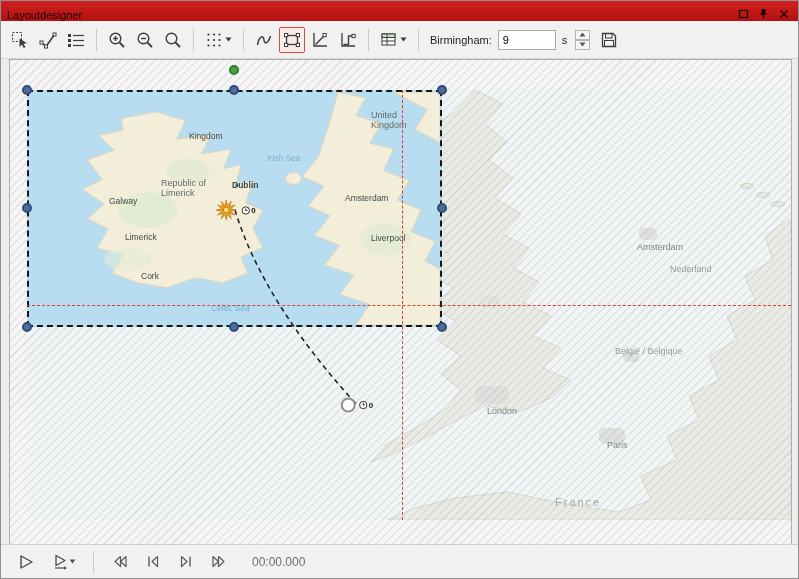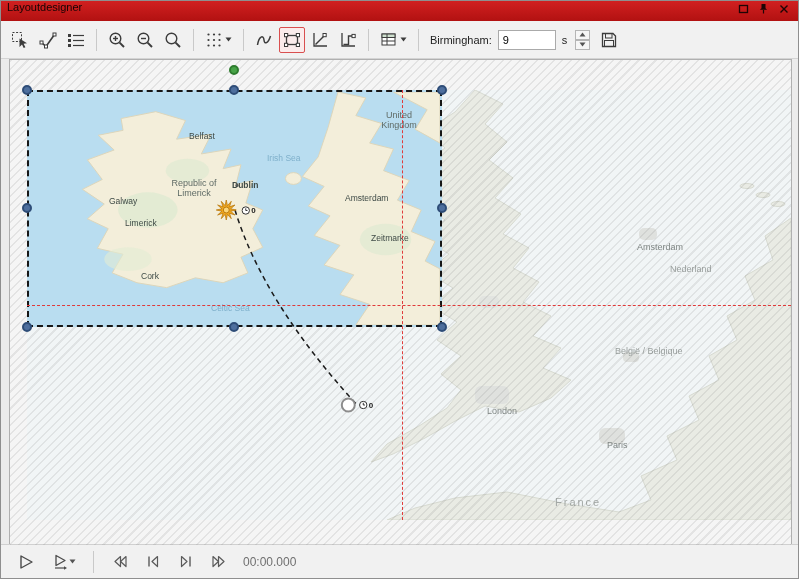--- a/index.html
+++ b/index.html
@@ -1,20 +1,20 @@
 <!DOCTYPE html>
 <html><head>
 <meta charset="utf-8">
 <style>
   *{box-sizing:border-box}
   body{margin:0;background:#d8d8d8;font-family:"Liberation Sans",sans-serif}
   .window{position:relative;width:799px;height:579px;background:#ececec;border:1px solid #8f8f8f;overflow:hidden}
 
   
-  .titlebar{position:absolute;left:0;top:0;right:0;height:20px;background:linear-gradient(#d12020,#b21111);display:flex;align-items:flex-start;padding:0 6px}
+  .titlebar{position:absolute;left:0;top:0;right:0;height:20px;background:linear-gradient(#d12020,#b21111);display:flex;align-items:flex-end;padding:0 6px}
   .titlebar .title{font-size:11px;color:#160404;flex:1}
   .wbtn{width:17px;height:15px;display:inline-flex;align-items:center;justify-content:center;margin-left:3px}
 
   
   .toolbar{position:absolute;left:0;top:20px;right:0;height:38px;background:#f1f1f1;border-bottom:1px solid #d4d4d4;display:flex;align-items:center;padding:0 6px;gap:2px}
   .tbtn{height:26px;min-width:26px;display:inline-flex;align-items:center;justify-content:center;border:1px solid transparent;border-radius:2px;gap:2px;padding:0 3px;background:transparent}
   .tbtn.active{border-color:#d94f4f;background:#fbecec}
   .tsep{width:1px;height:22px;background:#c9c9c9;margin:0 5px}
   .tb-label{font-size:11px;color:#222;margin:0 4px;white-space:nowrap}
   .tb-input{width:58px;height:20px;border:1px solid #aaaaaa;font-size:11px;padding:0 4px;font-family:"Liberation Sans",sans-serif}
@@ -28,34 +28,34 @@
   .bglabels{z-index:1;pointer-events:none}
   .blabel{position:absolute;color:#9aa09e;font-size:9px;white-space:nowrap}
   .blabel.dark{color:#7f8684}
   .blabel.big{font-size:11px;letter-spacing:2px;color:#a3a8a5}
   .stripes{position:absolute;inset:0;z-index:2;pointer-events:none;
     background:repeating-linear-gradient(135deg,rgba(120,120,120,.14) 0 1.5px,transparent 1.5px 6px)}
   .guide-v{position:absolute;left:392px;top:30px;height:430px;width:0;border-left:1px dashed #e03a3a;z-index:5}
   .guide-h{position:absolute;left:17px;top:245px;width:764px;height:0;border-top:1px dashed #e03a3a;z-index:5}
   .selection{position:absolute;left:17px;top:30px;width:415px;height:237px;border:2px dashed #161616;background:#b9ddf0;z-index:4}
   .selection svg{position:absolute;inset:0;width:100%;height:100%}
-  .mlabel{position:absolute;color:#5f6b66;font-size:9px;text-align:center;line-height:1.15}
+  .mlabel{position:absolute;color:#5f6b66;font-size:9px;line-height:1.15}
   .mlabel.city{color:#3e4a46;font-size:8.5px;white-space:nowrap}
   .mlabel.sea{color:#7fb0cb;font-size:8.5px;white-space:nowrap}
   .handle{position:absolute;width:10px;height:10px;border-radius:50%;background:#4e6f9e;border:2px solid #2e4d78;transform:translate(-50%,-50%);z-index:7}
   .handle.rot{background:#47a347;border-color:#2e7c2e}
   .pathsvg{position:absolute;inset:0;z-index:6;pointer-events:none}
   .kf{position:absolute;transform:translate(-50%,-50%);z-index:8;display:flex;align-items:center}
   .kf-badge{display:inline-flex;align-items:center;gap:1px;font-size:8px;font-weight:bold;color:#222;margin-left:3px}
   .endpoint{width:15px;height:15px;border-radius:50%;background:#fff;border:2px solid #8c8c8c}
 
   
   .transport{position:absolute;left:0;bottom:0;right:0;height:34px;background:#f1f1f1;border-top:1px solid #d0d0d0;display:flex;align-items:center;padding:0 10px;gap:5px}
   .pbtn{display:inline-flex;align-items:center;justify-content:center;border:1px solid transparent;border-radius:2px;height:24px;min-width:22px;gap:2px;background:transparent}
-  .time{font-size:12px;color:#6f6f6f;margin-left:3px}
+  .time{font-size:12px;color:#6f6f6f;margin-left:12px}
 </style>
 </head>
 <body>
 
 <div class="window">
 
   <div class="titlebar">
     <span class="title">Layoutdesigner</span>
     <span class="wbtn">
       <svg width="11" height="10" viewBox="0 0 11 10">
@@ -252,26 +252,26 @@
         <ellipse cx="267" cy="88" rx="8" ry="6" fill="#f3eeda" stroke="#dcd5ba"></ellipse>
 
         <path d="M312,0 L340,6 L330,24 L356,32 L344,52 L368,58 L358,80 L384,90 L372,110 L396,120 L386,142 L410,152 L400,172 L415,180 L415,237 L330,237 L344,216 L314,206 L328,186 L298,176 L314,156 L288,146 L304,126 L282,116 L298,96 L276,86 L292,66 L302,36 Z" fill="#f3eeda" stroke="#dcd5ba"></path>
         <path d="M368,0 L415,0 L415,52 L390,38 L402,18 Z" fill="#f3eeda" stroke="#dcd5ba"></path>
         <ellipse cx="360" cy="150" rx="26" ry="16" fill="#dcead0" opacity="0.6"></ellipse>
         <circle cx="210" cy="95" r="1.8" fill="#777"></circle>
       </svg>
       <span class="mlabel" style="left:342px;top:18px;width:56px">United Kingdom</span>
       <span class="mlabel" style="left:132px;top:86px;width:66px">Republic of Limerick</span>
       <span class="mlabel city" style="left:203px;top:89px;font-weight:bold">Dublin</span>
-      <span class="mlabel city" style="left:160px;top:40px">Belfast</span>
+      <span class="mlabel city" style="left:160px;top:40px">Kingdom</span>
       <span class="mlabel city" style="left:80px;top:105px">Galway</span>
-      <span class="mlabel city" style="left:96px;top:127px">Limerick</span>
+      <span class="mlabel city" style="left:96px;top:141px">Limerick</span>
       <span class="mlabel city" style="left:112px;top:180px">Cork</span>
       <span class="mlabel city" style="left:316px;top:102px">Amsterdam</span>
-      <span class="mlabel city" style="left:342px;top:142px">Zeitmarke</span>
+      <span class="mlabel city" style="left:342px;top:142px">Liverpool</span>
       <span class="mlabel sea" style="left:238px;top:62px">Irish Sea</span>
       <span class="mlabel sea" style="left:182px;top:212px">Celtic Sea</span>
     </div>
 
     <span class="handle" style="left:17px;top:30px"></span>
     <span class="handle" style="left:224px;top:30px"></span>
     <span class="handle" style="left:432px;top:30px"></span>
     <span class="handle" style="left:17px;top:148px"></span>
     <span class="handle" style="left:432px;top:148px"></span>
     <span class="handle" style="left:17px;top:267px"></span>

